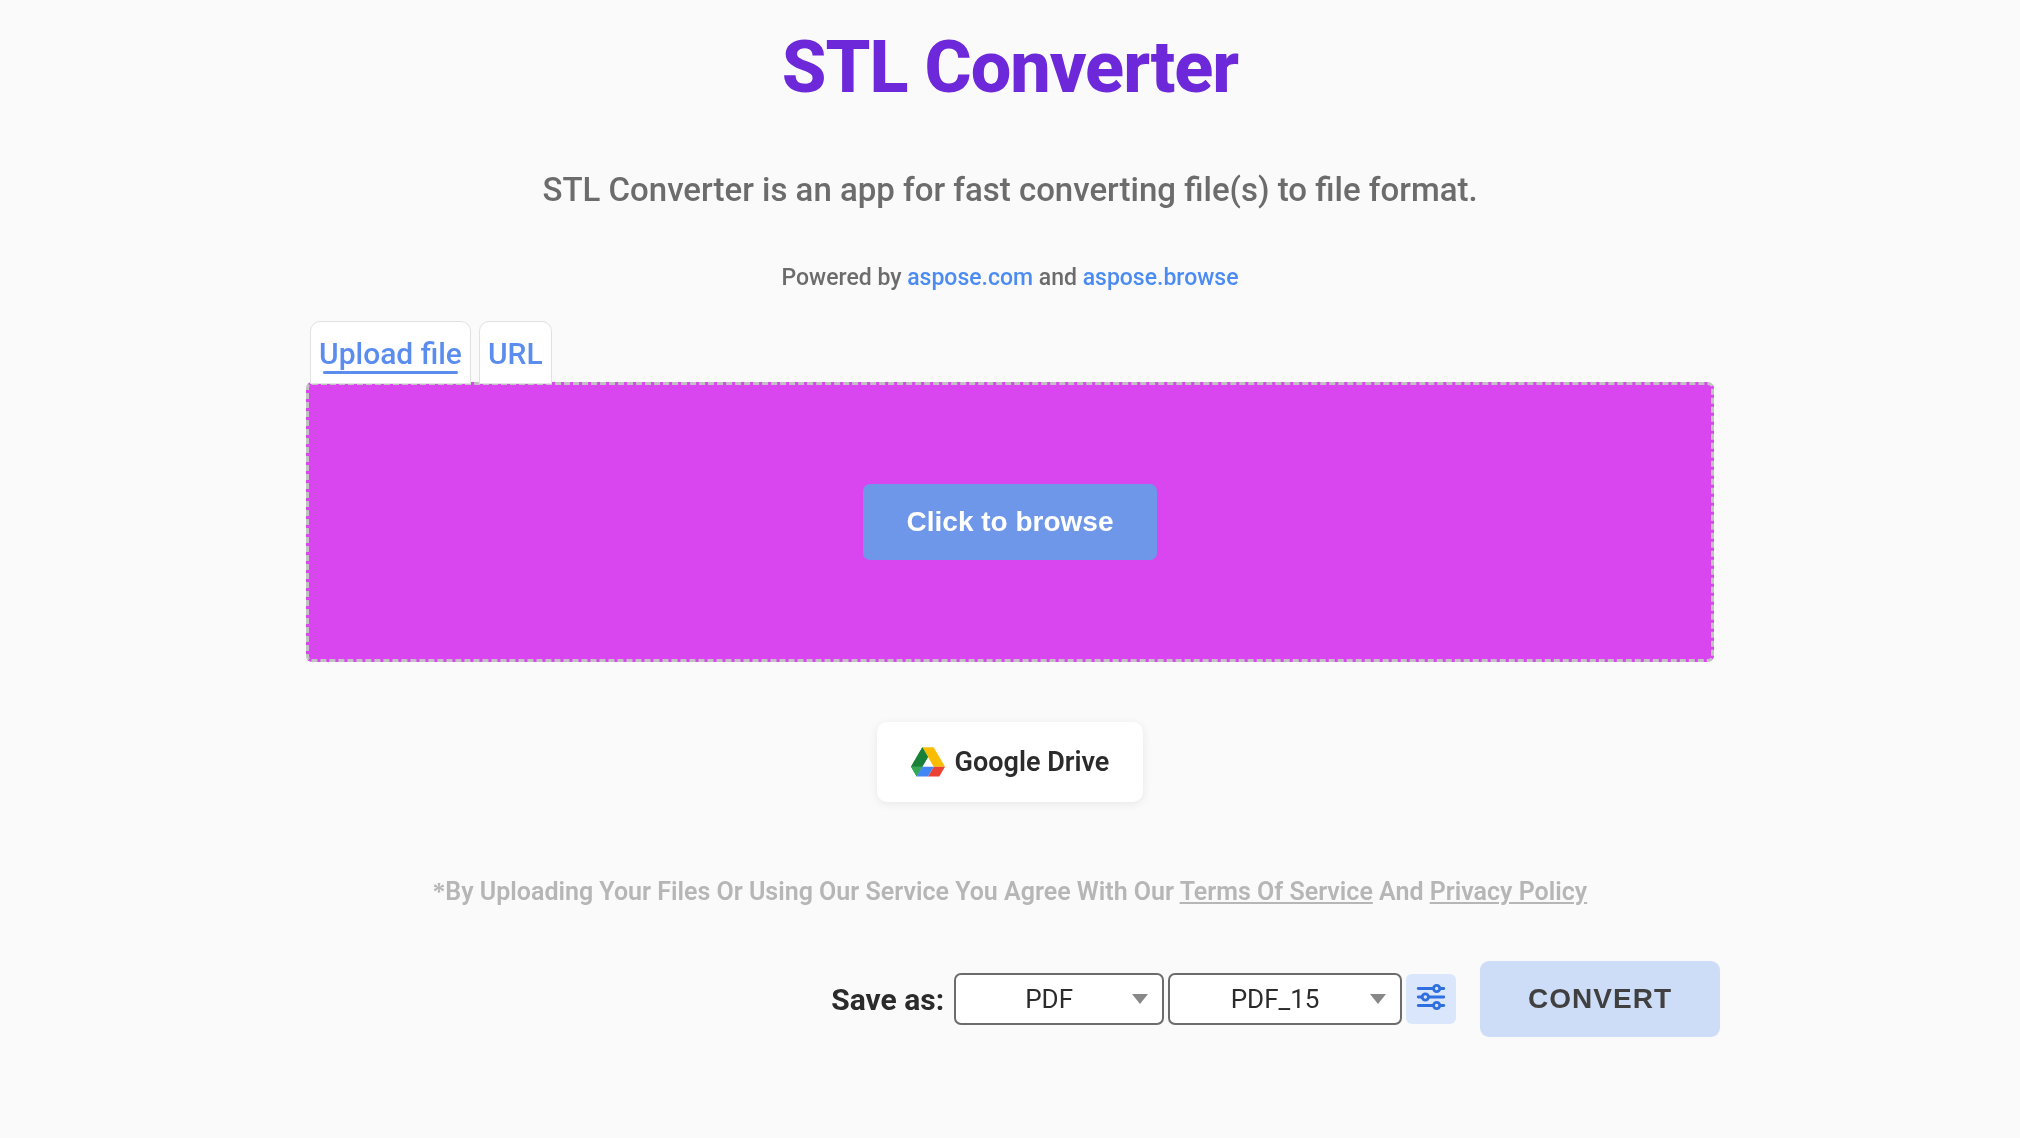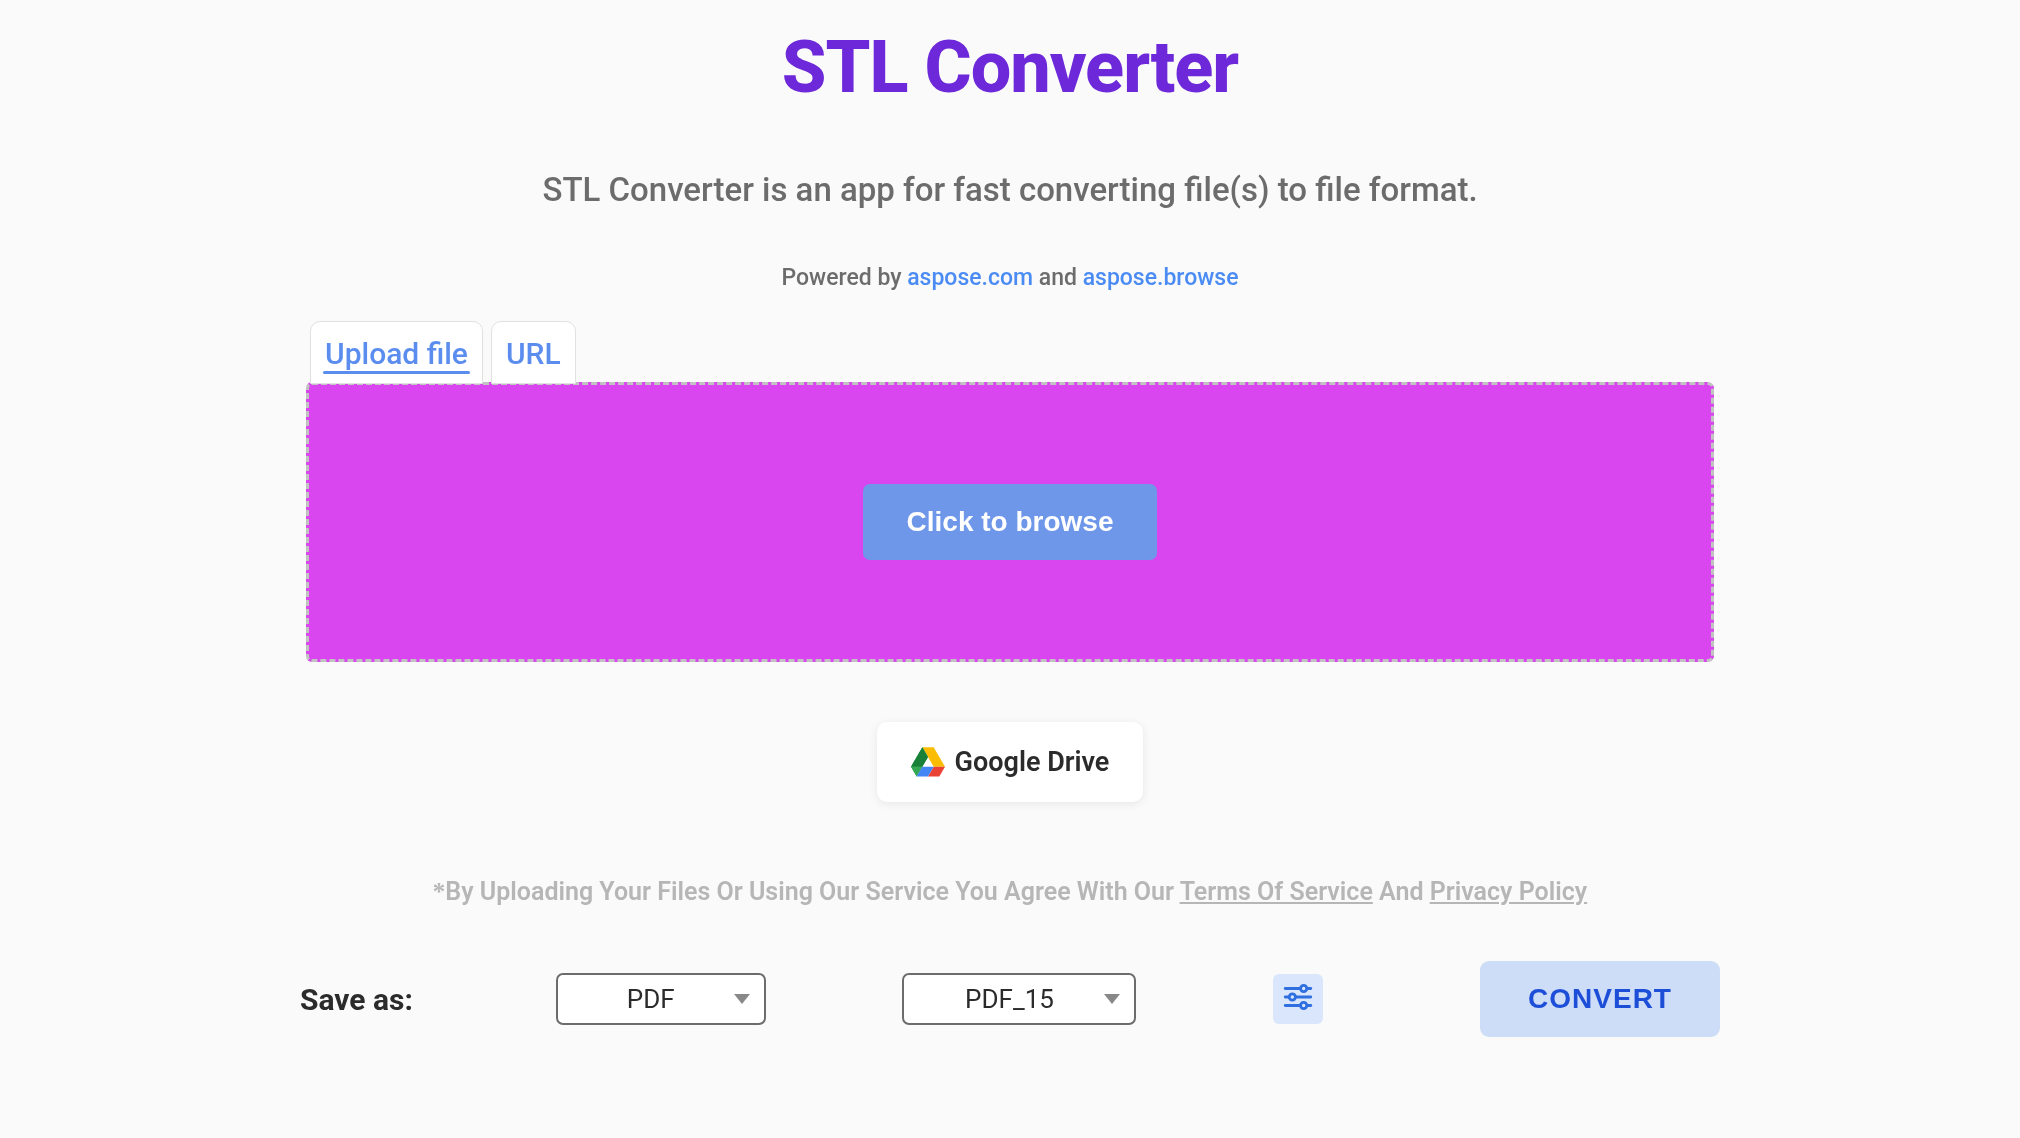--- a/index.html
+++ b/index.html
@@ -44,21 +44,21 @@
       color: #4b8bf4;
       text-decoration: none;
     }
     .tabs-row {
       text-align: left;
       padding-left: 10px;
       margin-bottom: -2px;
     }
     .tab {
       display: inline-block;
-      padding: 14px 14px 12px;
+      padding: 14px 8px 12px;
       font-size: 30px;
       font-weight: 500;
       color: #5b8def;
       background: #fff;
       border: 1.5px solid #e1e1e1;
       border-radius: 10px 10px 0 0;
       margin-right: 4px;
       cursor: pointer;
       position: relative;
     }
@@ -124,21 +124,21 @@
     .disclaimer .ast {
       font-family: serif;
     }
     .disclaimer a {
       color: #b6b6b6;
       text-decoration: underline;
     }
     .save-row {
       display: flex;
       align-items: center;
-      justify-content: space-between;
+      justify-content: flex-end;
       gap: 4px;
     }
     .save-label {
       font-size: 30px;
       font-weight: 700;
       color: #2b2b2b;
       margin-right: 6px;
     }
     .select {
       position: relative;
@@ -172,21 +172,21 @@
       height: 50px;
       background: #d9e6fb;
       border-radius: 6px;
       display: flex;
       align-items: center;
       justify-content: center;
       cursor: pointer;
     }
     .convert-btn {
       background: #cdddf8;
-      color: #1d4ed8;
+      color: #404040;
       font-size: 28px;
       font-weight: 800;
       letter-spacing: 1px;
       border: none;
       border-radius: 9px;
       height: 76px;
       padding: 0 48px;
       margin-left: 20px;
       cursor: pointer;
     }

